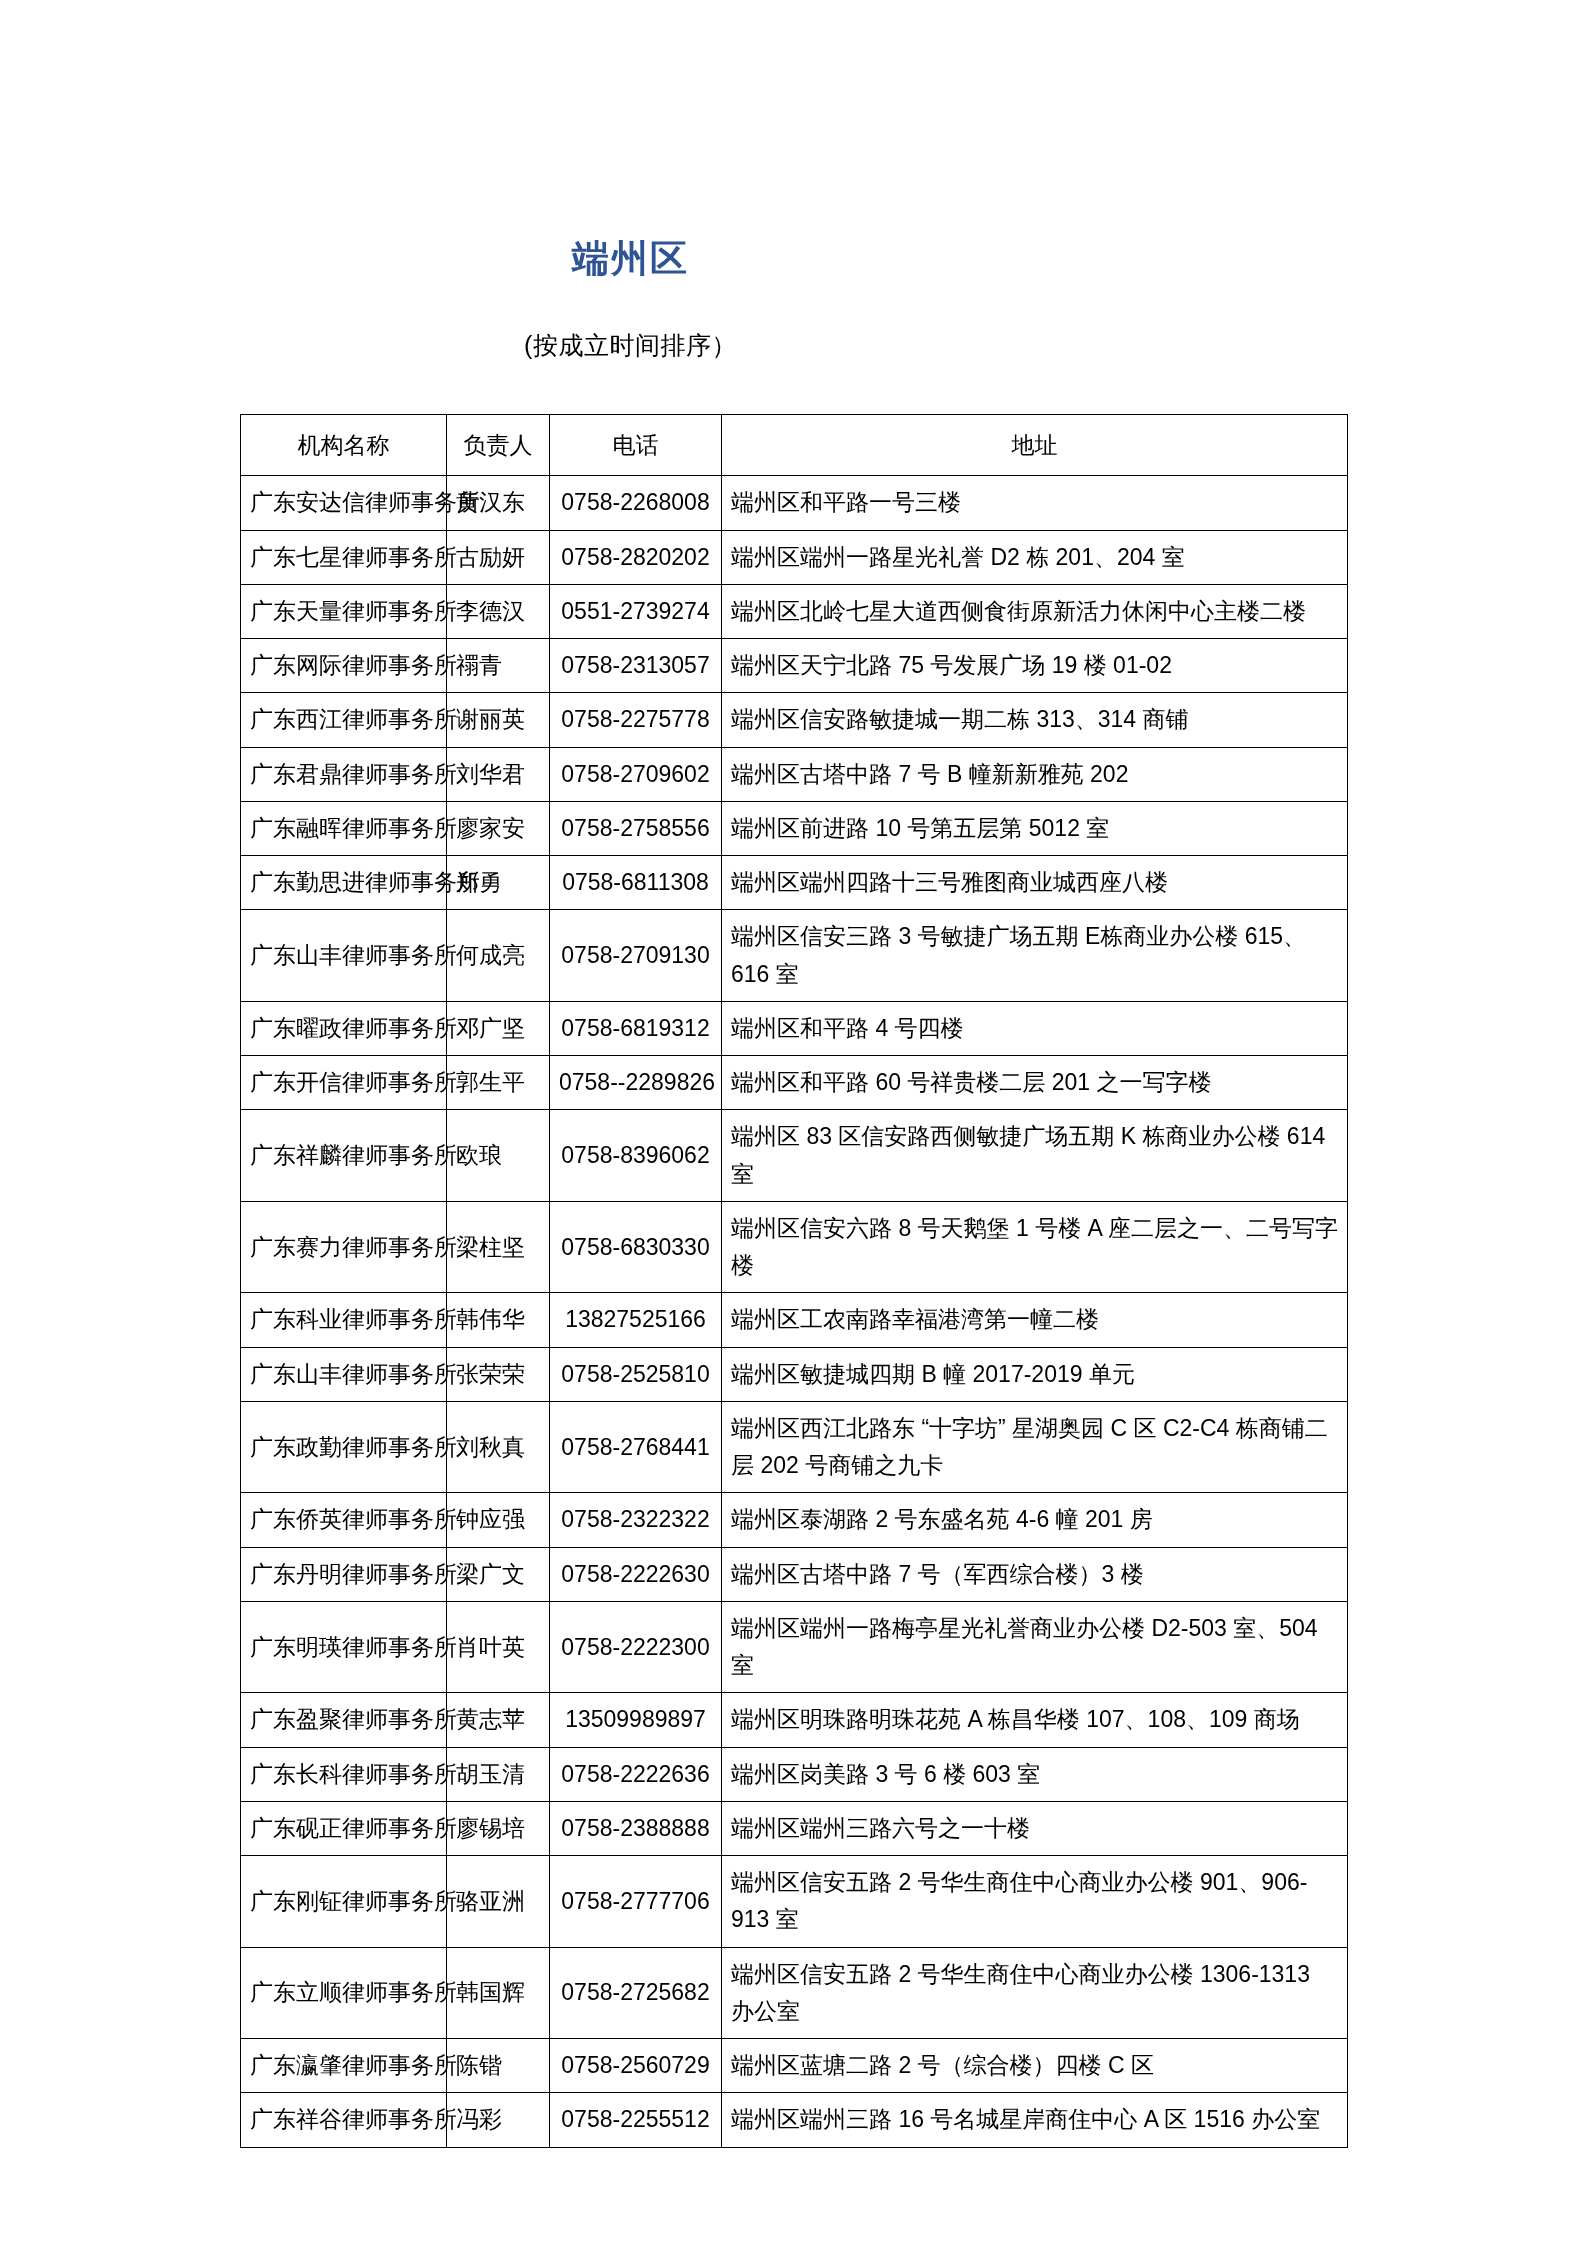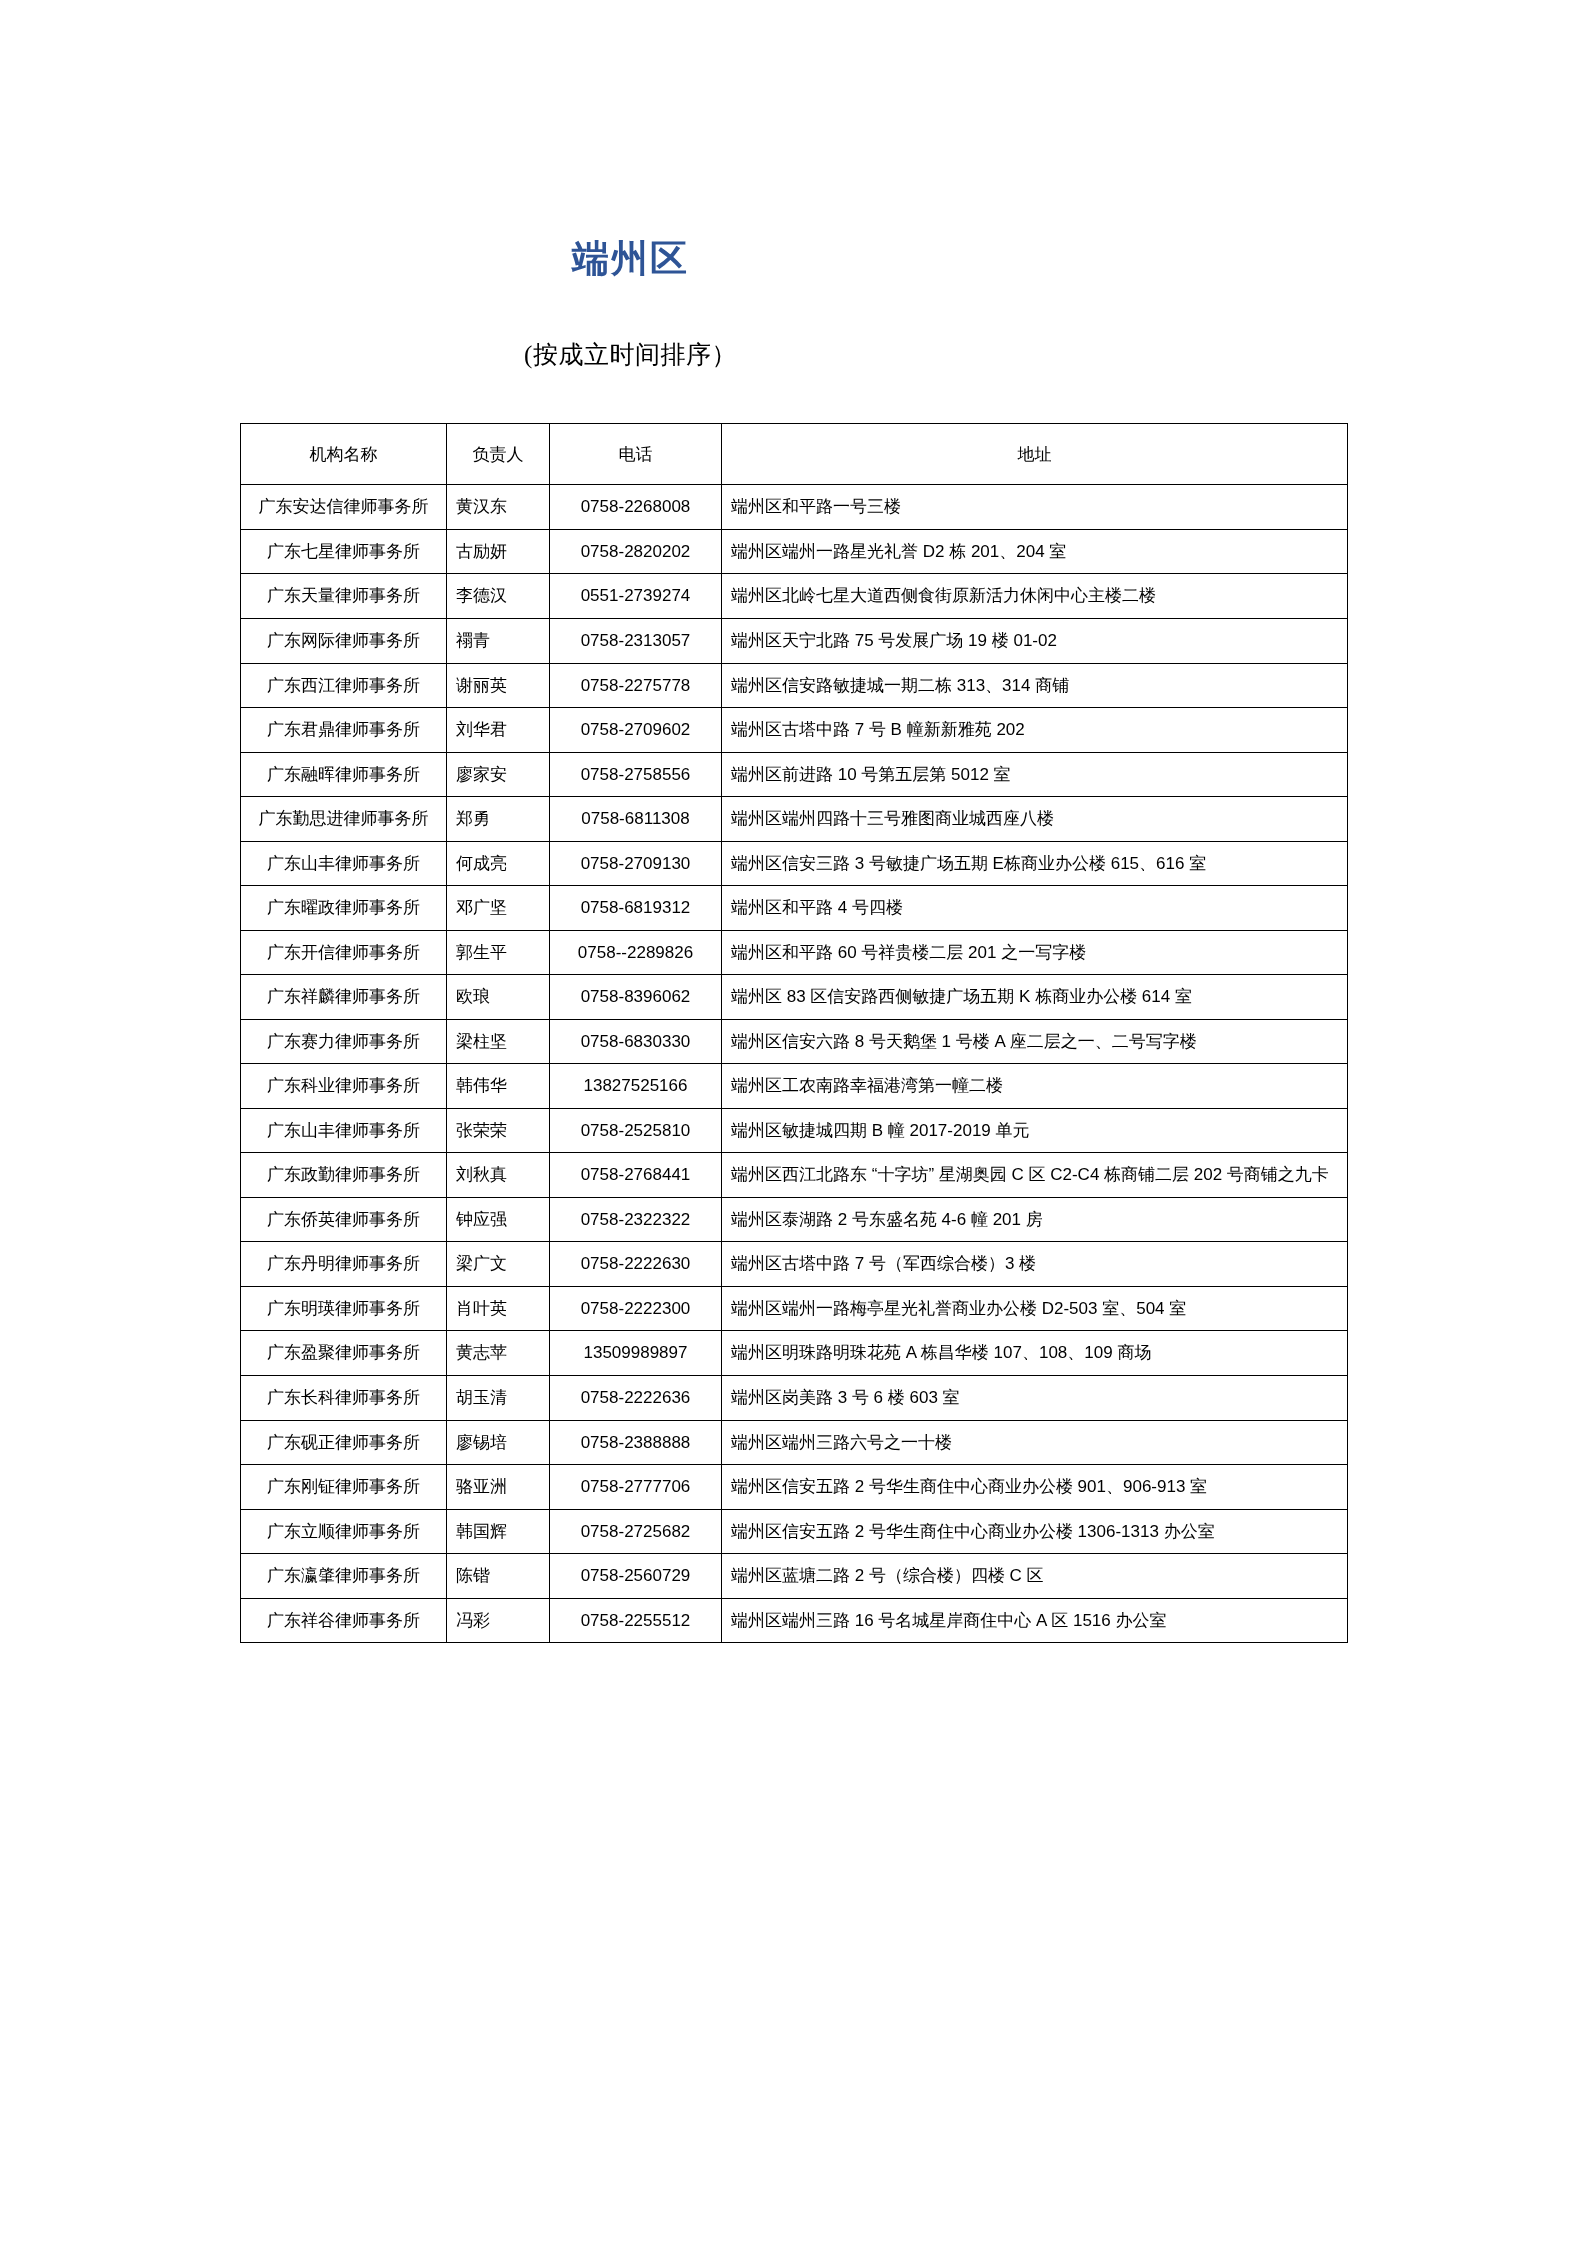--- a/index.html
+++ b/index.html
@@ -28,32 +28,32 @@
     font-weight: bold;
     font-size: 37px;
     letter-spacing: 2px;
     margin: 0;
     padding-top: 237px;
     line-height: 1.2;
   }
   .doc-subtitle {
     text-align: center;
     font-size: 25px;
-    font-family: Liberation Serif, serif;
+    font-family: Liberation Sans, sans-serif;
     color: #000000;
-    margin: 9px;
+    margin: 0;
     padding-top: 48px;
     letter-spacing: 0.5px;
   }
   table.directory {
     margin-top: 52px;
     border-collapse: collapse;
     width: 1107px;
     table-layout: fixed;
-    font-size: 17px;
+    font-size: 23px;
     font-family: "Liberation Sans", "DejaVu Sans", sans-serif;
   }
   table.directory td,
   table.directory th {
     border: 1.2px solid #000000;
     padding: 8px 9px;
     vertical-align: middle;
     line-height: 1.62;
     font-weight: normal;
   }

